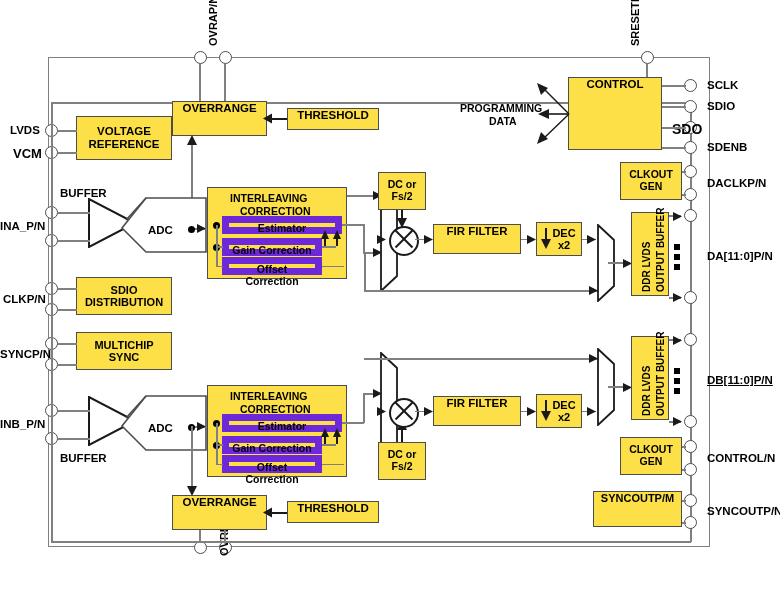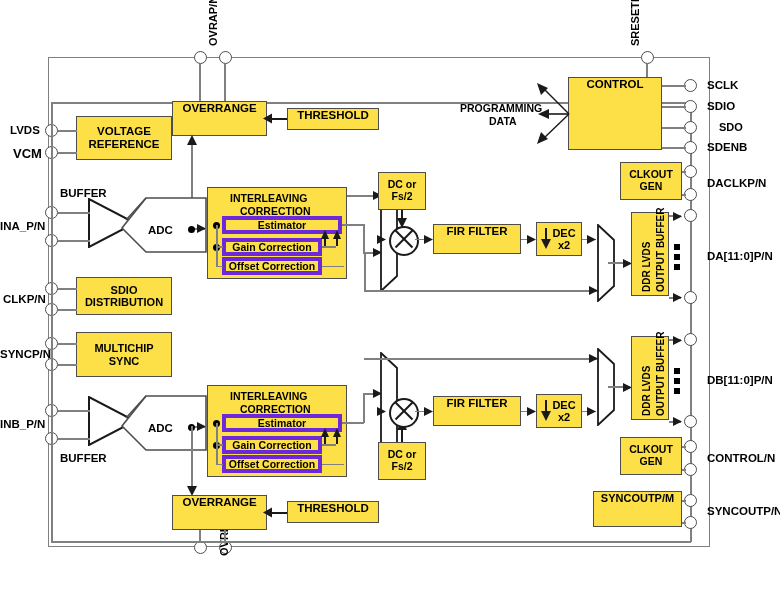--- a/index.html
+++ b/index.html
@@ -3,21 +3,21 @@
 <meta charset="utf-8">
 <style>
   html,body{margin:0;padding:0;background:#ffffff;}
   body{font-family:"Liberation Sans",sans-serif;}
   #stage{position:relative;width:780px;height:599px;background:#fff;overflow:hidden;}
 
   
   .box{position:absolute;border:1.5px solid #4d4d4d;background:#fde047;box-sizing:border-box;
        display:flex;justify-content:center;text-align:center;
        font-weight:bold;color:#000;line-height:1.12;}
-  .boxthick{border:4px solid #6d28d9;}
+  .boxthick{border:7px solid #6d28d9;}
   .chip{position:absolute;border:1.5px solid #808080;background:transparent;box-sizing:border-box;}
   .wire{position:absolute;background:#808080;}
   .wd{position:absolute;background:#1a1a1a;}
   .lbl{position:absolute;font-weight:bold;color:#000;white-space:nowrap;}
   .pin{position:absolute;width:13px;height:13px;border:1.6px solid #4d4d4d;border-radius:50%;
        background:#fff;box-sizing:border-box;}
   .dot{position:absolute;width:7px;height:7px;background:#000;border-radius:50%;}
   .vert{transform-origin:left top;}
   .mix{position:absolute;width:26px;height:26px;border:2px solid #1a1a1a;border-radius:50%;background:#fff;}
   .mix:before,.mix:after{content:"";position:absolute;left:50%;top:-1px;width:2px;height:24px;background:#1a1a1a;}
@@ -218,21 +218,21 @@
   <div class="lbl vert" style="left:641px;top:292px;font-size:10px;transform:rotate(-90deg);transform-origin:left top;">DDR LVDS</div>
   <div class="lbl vert" style="left:655px;top:292px;font-size:10px;transform:rotate(-90deg);transform-origin:left top;">OUTPUT BUFFER</div>
 
   <div class="box" style="left:76px;top:277px;width:96px;height:38px;font-size:11px;flex-direction:column;">
     <span>SDIO</span>
     <span>DISTRIBUTION</span>
   </div>
   <div class="wire" style="left:58px;top:288px;width:19px;height:1.5px;"></div>
   <div class="wire" style="left:58px;top:309px;width:19px;height:1.5px;"></div>
 
-  <div class="box" style="left:76px;top:332px;width:96px;height:45px;font-size:11px;flex-direction:column;">
+  <div class="box" style="left:76px;top:332px;width:96px;height:38px;font-size:11px;flex-direction:column;">
     <span>MULTICHIP</span>
     <span>SYNC</span>
   </div>
   <div class="wire" style="left:58px;top:343px;width:19px;height:1.5px;"></div>
   <div class="wire" style="left:58px;top:364px;width:19px;height:1.5px;"></div>
 
   <svg style="position:absolute;left:88px;top:396px;" width="50" height="50">
     <polygon points="1,1 1,49 47,25" fill="#fff" stroke="#1a1a1a" stroke-width="2"></polygon>
     </svg>
   <div class="lbl" style="left:60px;top:452px;font-size:11.5px;">BUFFER</div>
@@ -374,21 +374,21 @@
   </svg>
 
   <div class="wire" style="left:690px;top:102px;width:1.5px;height:440px;"></div>
   <div class="wire" style="left:51px;top:541px;width:640px;height:1.5px;"></div>
 
   <div class="pin" style="left:684px;top:79px;"></div>
   <div class="lbl" style="left:707px;top:79px;font-size:11.5px;">SCLK</div>
   <div class="pin" style="left:684px;top:100px;"></div>
   <div class="lbl" style="left:707px;top:100px;font-size:11.5px;">SDIO</div>
   <div class="pin" style="left:684px;top:121px;"></div>
-  <div class="lbl" style="left:719px;top:121px;font-size:11px;">SDO</div>
+  <div class="lbl" style="left:672px;top:121px;font-size:14px;">SDO</div>
   <div class="pin" style="left:684px;top:141px;"></div>
   <div class="lbl" style="left:707px;top:141px;font-size:11.5px;">SDENB</div>
   <div class="wire" style="left:662px;top:85px;width:24px;height:1.5px;"></div>
   <div class="wire" style="left:662px;top:106px;width:24px;height:1.5px;"></div>
   <div class="wire" style="left:662px;top:127px;width:24px;height:1.5px;"></div>
   <div class="wire" style="left:662px;top:147px;width:24px;height:1.5px;"></div>
 
   <div class="box" style="left:620px;top:162px;width:62px;height:38px;font-size:10.5px;flex-direction:column;">
     <span>CLKOUT</span>
     <span>GEN</span>
@@ -411,21 +411,21 @@
     <polygon points="10,5.5 1,1 1,10" fill="#1a1a1a"></polygon>
     </svg>
   <div class="ell" style="left:674px;top:244px;">
     <i></i>
       <i></i>
       <i></i>
     </div>
 
   <div class="pin" style="left:684px;top:333px;"></div>
   <div class="pin" style="left:684px;top:415px;"></div>
-  <div class="lbl" style="left:707px;top:374px;font-size:11.5px;">DB[11:0]P/N</div>
+  <div class="lbl" style="left:707px;top:374px;font-size:11.5px;text-decoration:underline;">DB[11:0]P/N</div>
   <div class="wire" style="left:669px;top:339px;width:12px;height:1.5px;"></div>
   <svg style="position:absolute;left:672px;top:335px;" width="11" height="11">
     <polygon points="10,5.5 1,1 1,10" fill="#1a1a1a"></polygon>
     </svg>
   <div class="wire" style="left:669px;top:421px;width:12px;height:1.5px;"></div>
   <svg style="position:absolute;left:672px;top:416px;" width="11" height="11">
     <polygon points="10,5.5 1,1 1,10" fill="#1a1a1a"></polygon>
     </svg>
   <div class="ell" style="left:674px;top:368px;">
     <i></i>

